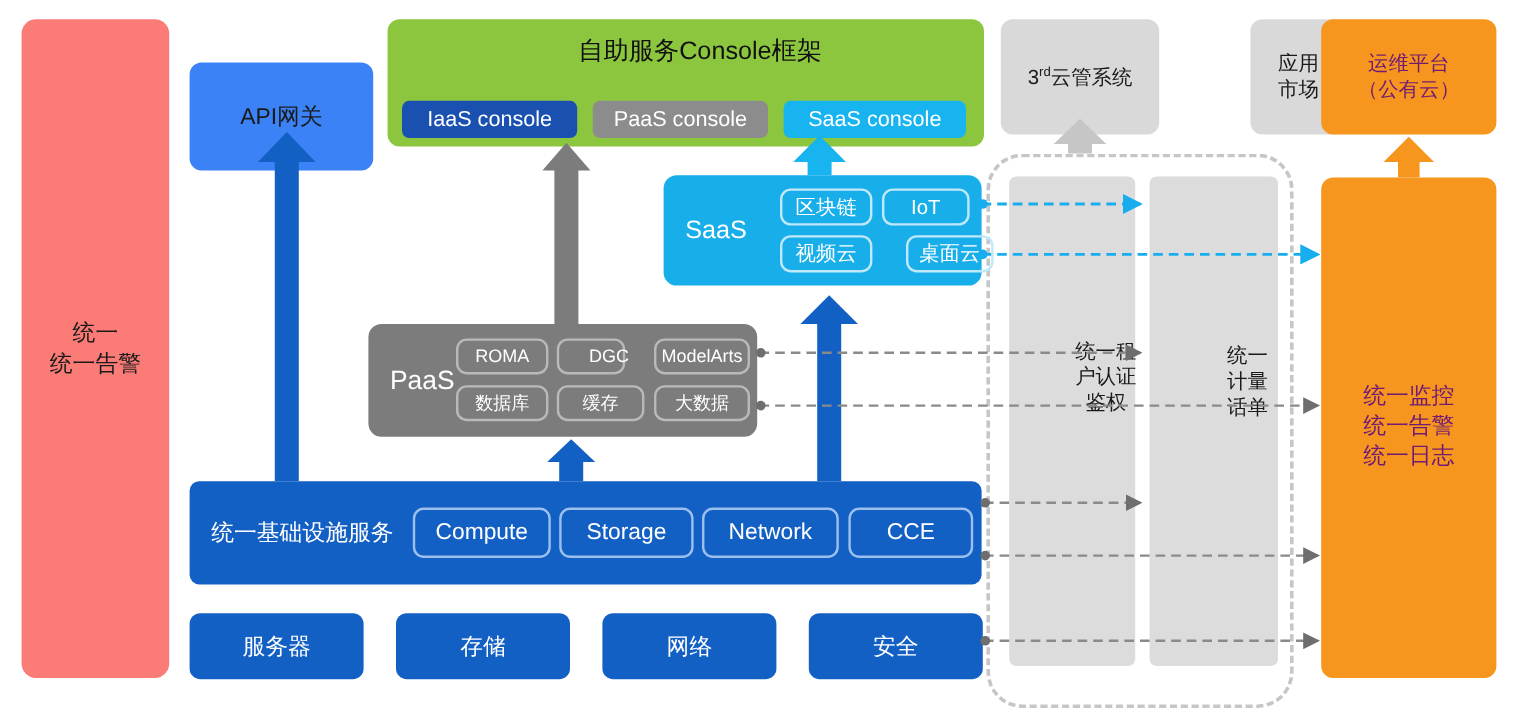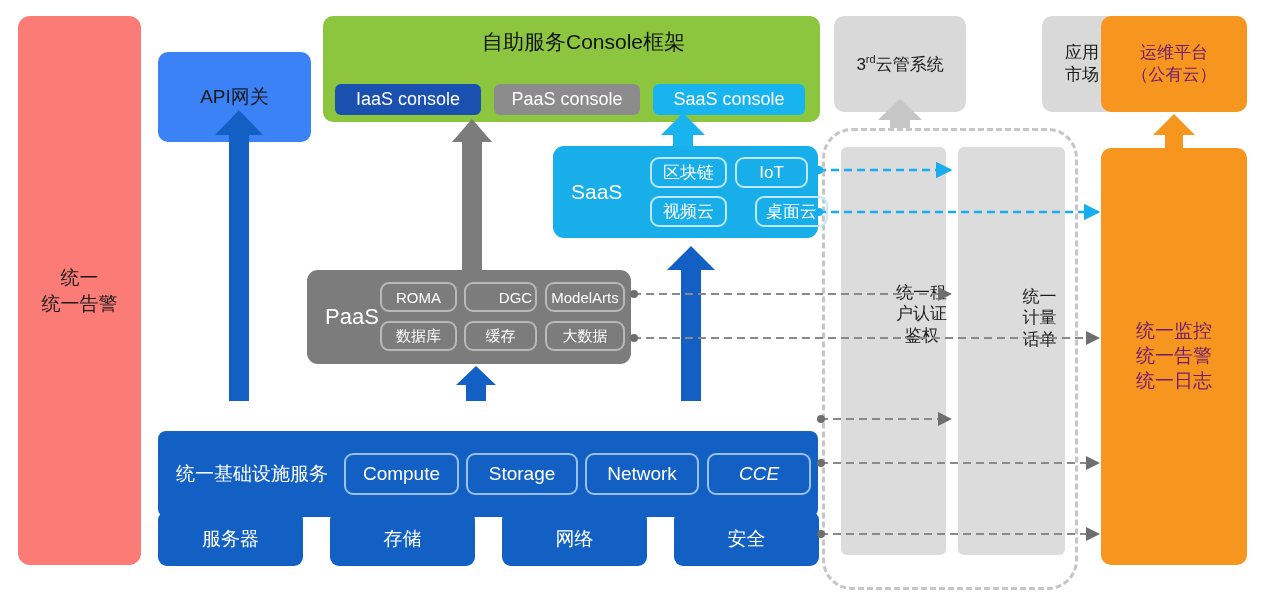--- a/index.html
+++ b/index.html
@@ -28,21 +28,21 @@
   .saas-block{background:#18AEEA;border-radius:11px;}
   .saas-label{position:absolute;left:18px;top:50%;transform:translateY(-50%);color:#fff;font-size:21px;}
   .saas-chip{position:absolute;display:flex;align-items:center;justify-content:center;color:#fff;font-size:17px;border:2px solid #BFE9FA;border-radius:9px;box-sizing:border-box;}
 
   
   .paas-block{background:#7C7C7C;border-radius:11px;}
   .paas-label{position:absolute;left:18px;top:50%;transform:translateY(-50%);color:#fff;font-size:22px;}
   .paas-chip{position:absolute;display:flex;align-items:center;justify-content:center;color:#fff;font-size:15px;border:2px solid #B9B9B9;border-radius:9px;box-sizing:border-box;}
 
   
-  .infra-bar{background:#1360C4;border-radius:8px;margin-top:30px;}
+  .infra-bar{background:#1360C4;border-radius:8px;}
   .infra-label{position:absolute;left:18px;top:50%;transform:translateY(-50%);color:#fff;font-size:19px;}
   .infra-chip{position:absolute;display:flex;align-items:center;justify-content:center;color:#fff;font-size:19px;border:2px solid #9CC0EE;border-radius:9px;box-sizing:border-box;}
 
   
   .blue-card{background:#1360C4;color:#fff;font-size:19px;border-radius:9px;}
 
   
   .dashed-zone{position:absolute;border:3px dashed #C6C6C6;border-radius:30px;box-sizing:border-box;}
   .gray-col{position:absolute;background:#DCDCDC;border-radius:6px;}
   .gray-col-label{position:absolute;left:0;right:0;text-align:center;color:#1a1a1a;font-size:17px;line-height:1.25;margin-left:28px;}
@@ -134,21 +134,21 @@
     <div class="saas-chip" style="left:182px;top:50px;width:73px;height:31px;margin-left:20px;">
       <span>桌面云</span>
     </div>
   </div>
 
   <div class="paas-block" style="position:absolute;left:307px;top:270px;width:324px;height:94px;">
     <div class="paas-label">PaaS</div>
     <div class="paas-chip" style="left:73px;top:12px;width:77px;height:30px;">
       <span>ROMA</span>
     </div>
-    <div class="paas-chip" style="left:157px;top:12px;width:73px;height:30px;padding-left:30px;">
+    <div class="paas-chip" style="left:157px;top:12px;width:57px;height:30px;padding-left:30px;">
       <span>DGC</span>
     </div>
     <div class="paas-chip" style="left:238px;top:12px;width:80px;height:30px;">
       <span>ModelArts</span>
     </div>
     <div class="paas-chip" style="left:73px;top:51px;width:77px;height:30px;">
       <span>数据库</span>
     </div>
     <div class="paas-chip" style="left:157px;top:51px;width:73px;height:30px;">
       <span>缓存</span>
@@ -162,21 +162,21 @@
     <div class="infra-label">统一基础设施服务</div>
     <div class="infra-chip" style="left:186px;top:22px;width:115px;height:42px;">
       <span>Compute</span>
     </div>
     <div class="infra-chip" style="left:308px;top:22px;width:112px;height:42px;">
       <span>Storage</span>
     </div>
     <div class="infra-chip" style="left:427px;top:22px;width:114px;height:42px;">
       <span>Network</span>
     </div>
-    <div class="infra-chip" style="left:549px;top:22px;width:104px;height:42px;font-style:italic;">
+    <div class="infra-chip" style="left:549px;top:22px;width:104px;height:42px;">
       <span>CCE</span>
     </div>
   </div>
 
   <div class="box blue-card" style="left:158px;top:511px;width:145px;height:55px;">
     <span>服务器</span>
   </div>
   <div class="box blue-card" style="left:330px;top:511px;width:145px;height:55px;">
     <span>存储</span>
   </div>

